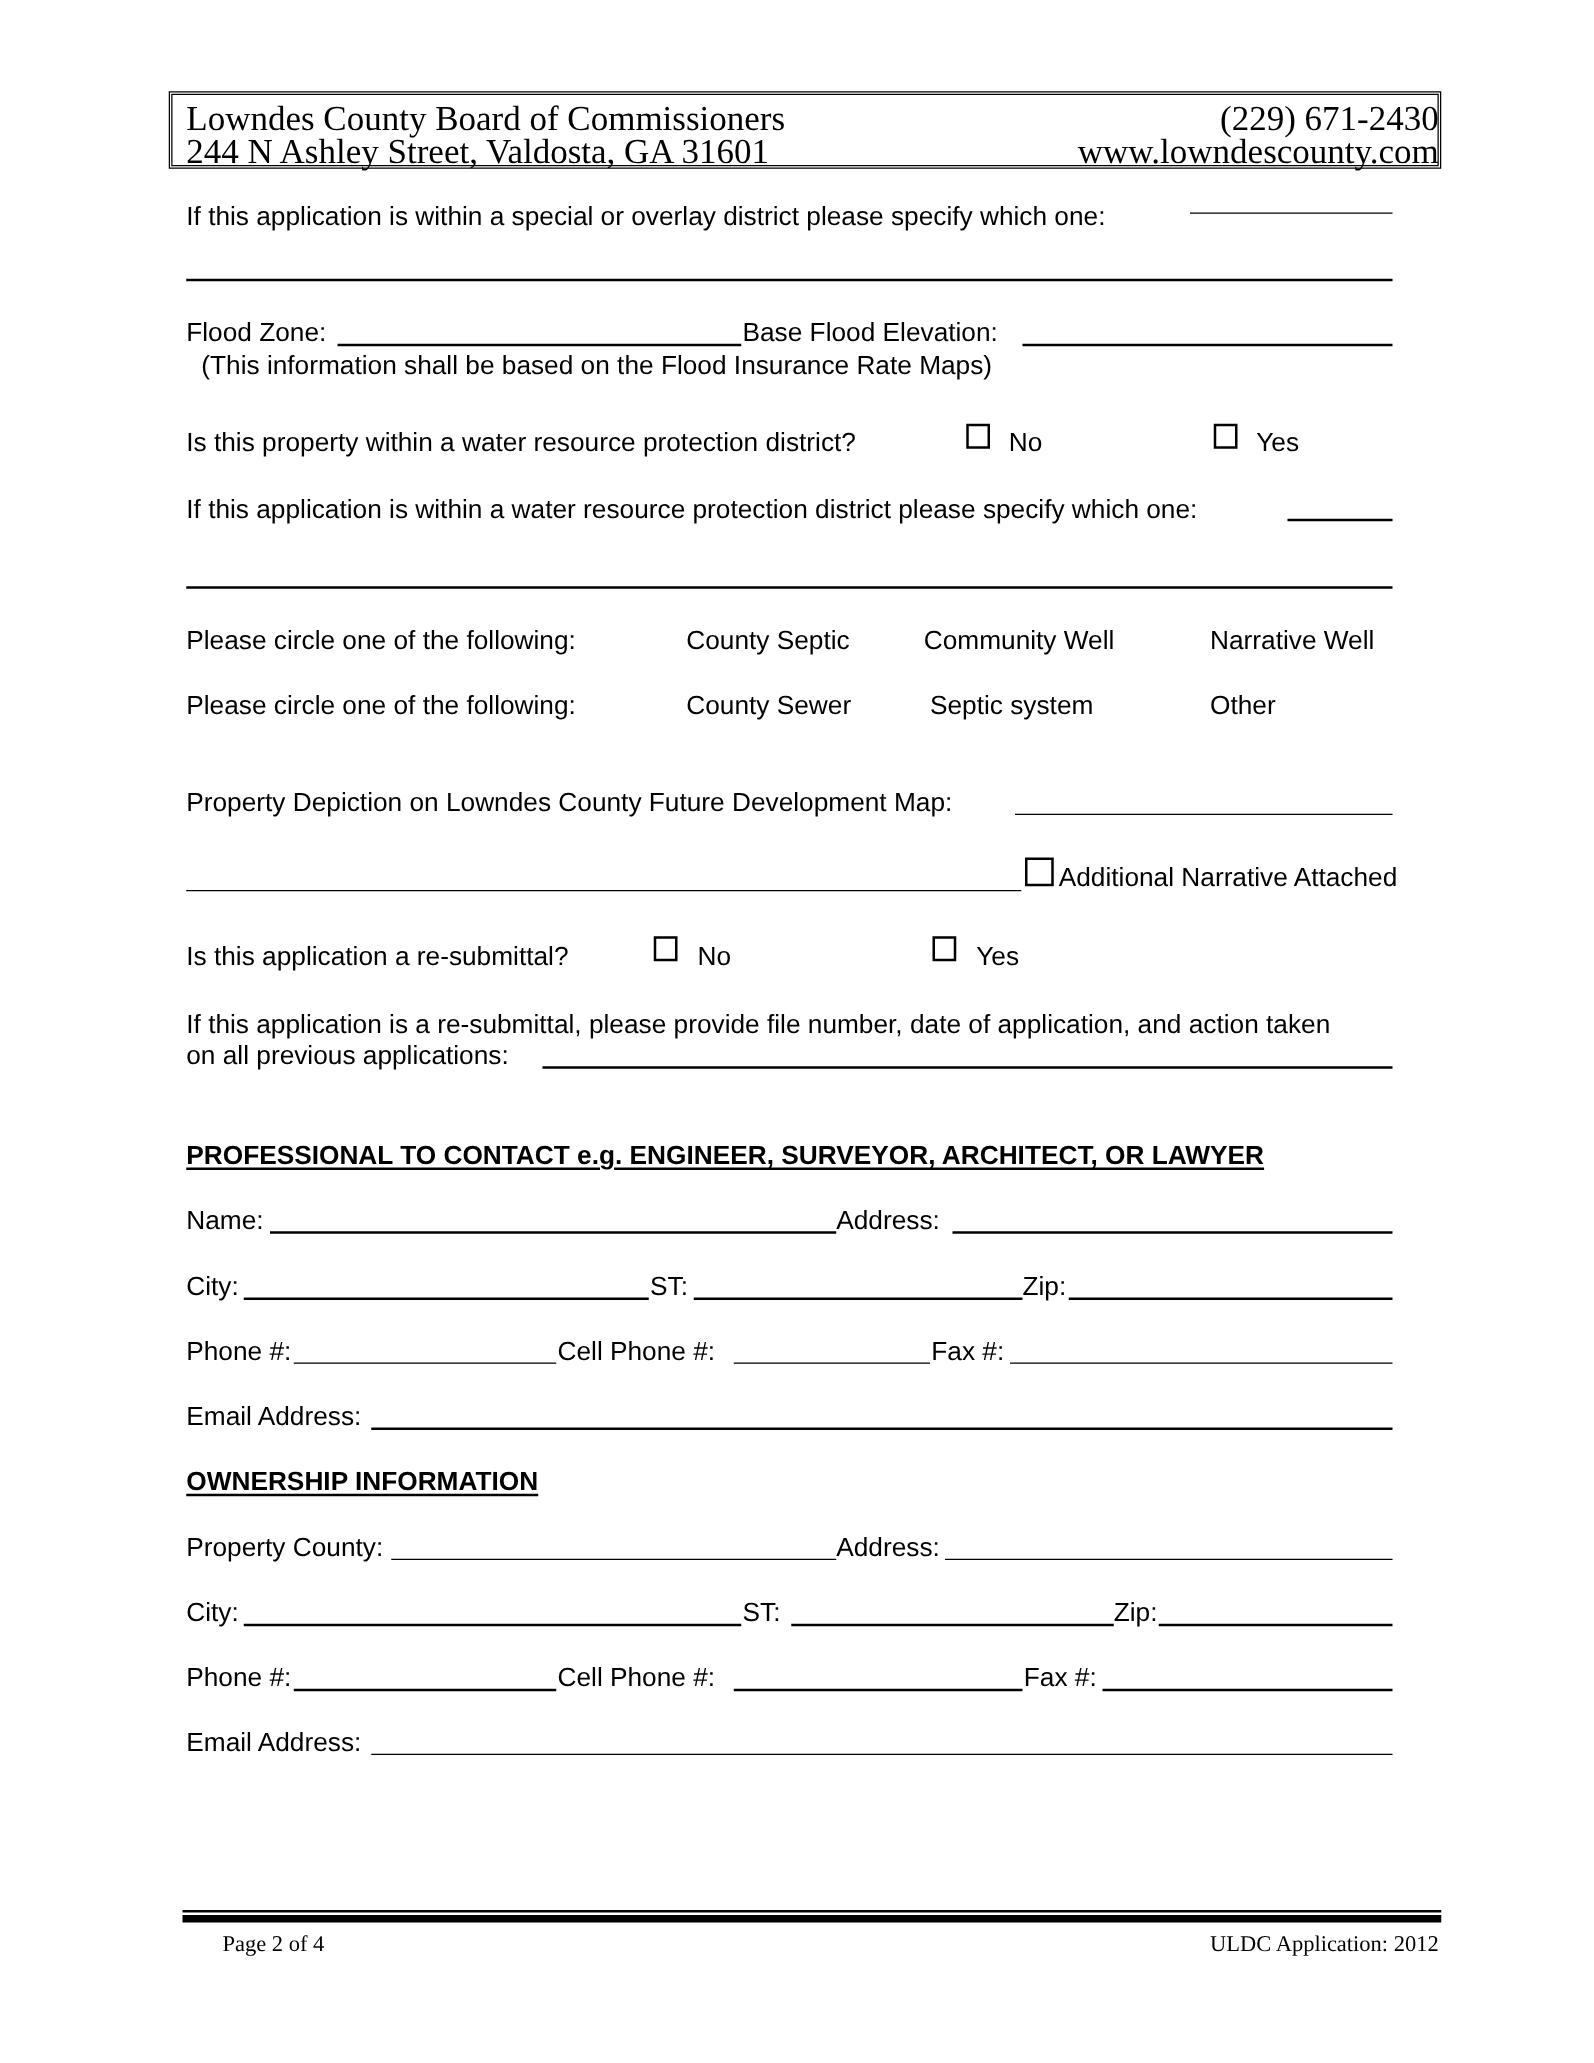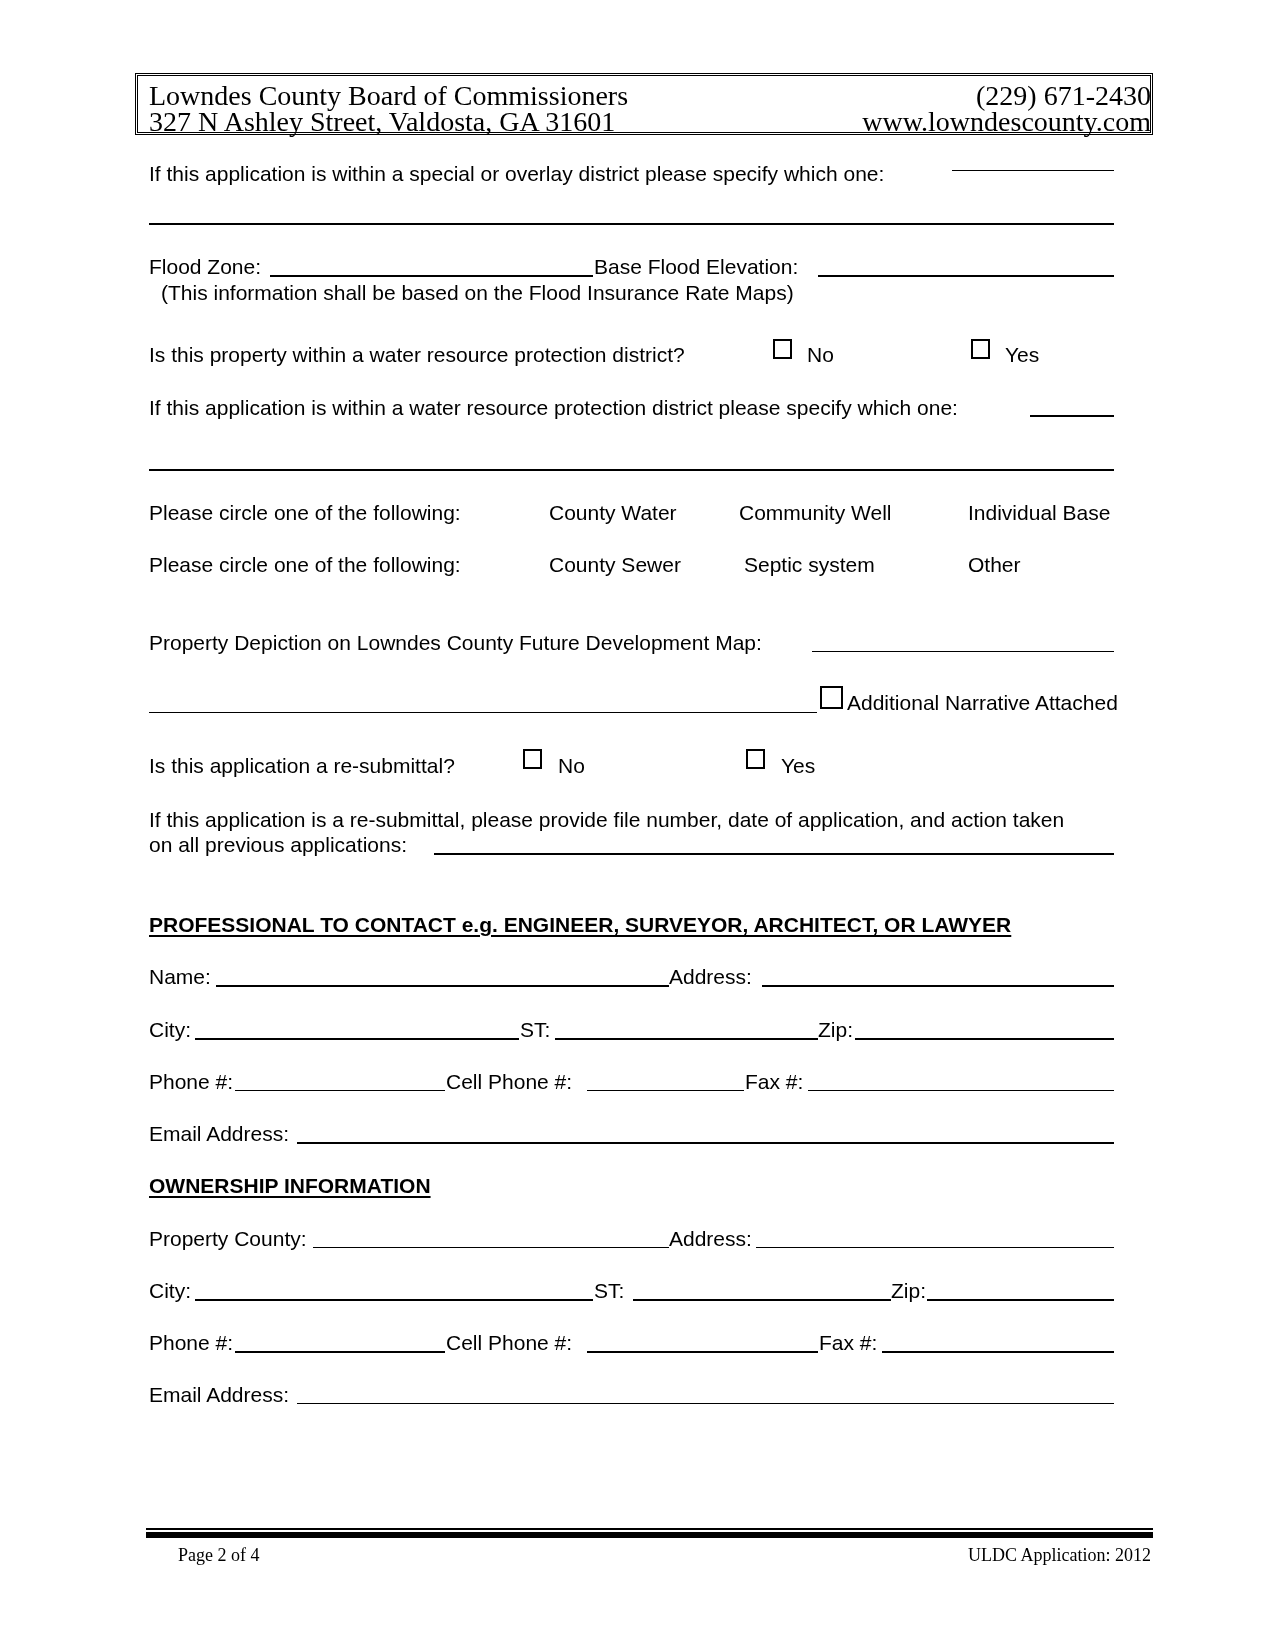--- a/index.html
+++ b/index.html
@@ -14,21 +14,21 @@
   .cb { position: absolute; width: 19px; height: 20px; border: 2px solid #000; box-sizing: border-box; background: #fff; }
   .heading { font-family: "Liberation Sans", sans-serif; font-weight: bold; font-size: 21px; text-decoration: underline; text-underline-offset: 3px; text-decoration-thickness: 2px; white-space: nowrap; line-height: 1; }
   .footer-rule-thin { left: 146px; top: 1528px; width: 1007px; height: 2px; background: #000; }
   .footer-rule-thick { left: 146px; top: 1532px; width: 1007px; height: 6px; background: #000; }
 </style>
 </head>
 <body>
 
 <div class="abs hdr-box"></div>
 <div class="abs hdr-text" style="left:149px; top:82px;">Lowndes County Board of Commissioners</div>
-<div class="abs hdr-text" style="left:149px; top:108px;">327 N Ashley Street, Valdosta, GA  31601</div>
+<div class="abs hdr-text" style="left:149px; top:108px;">244 N Ashley Street, Valdosta, GA  31601</div>
 <div class="abs hdr-text" style="right:124px; top:82px; text-align:right;">(229) 671-2430</div>
 <div class="abs hdr-text" style="right:124px; top:108px; text-align:right;">www.lowndescounty.com</div>
 
 <div class="abs sans" style="left:149px; top:163px;">If this application is within a special or overlay district please specify which one:</div>
 <div class="line thin" style="left:952px; top:170px; width:162px;"></div>
 <div class="line" style="left:149px; top:223px; width:965px;"></div>
 
 <div class="abs sans" style="left:149px; top:256px;">Flood Zone:</div>
 <div class="line" style="left:270px; top:275px; width:323px;"></div>
 <div class="abs sans" style="left:594px; top:256px;">Base Flood Elevation:</div>
@@ -39,23 +39,23 @@
 <div class="cb" style="left:773px; top:339px;"></div>
 <div class="abs sans" style="left:807px; top:344px;">No</div>
 <div class="cb" style="left:971px; top:339px;"></div>
 <div class="abs sans" style="left:1005px; top:344px;">Yes</div>
 
 <div class="abs sans" style="left:149px; top:397px;">If this application is within a water resource protection district please specify which one:</div>
 <div class="line" style="left:1030px; top:415px; width:84px;"></div>
 <div class="line" style="left:149px; top:469px; width:965px;"></div>
 
 <div class="abs sans" style="left:149px; top:502px;">Please circle one of the following:</div>
-<div class="abs sans" style="left:549px; top:502px;">County Water</div>
+<div class="abs sans" style="left:549px; top:502px;">County Septic</div>
 <div class="abs sans" style="left:739px; top:502px;">Community Well</div>
-<div class="abs sans" style="left:968px; top:502px;">Individual Base</div>
+<div class="abs sans" style="left:968px; top:502px;">Narrative Well</div>
 
 <div class="abs sans" style="left:149px; top:554px;">Please circle one of the following:</div>
 <div class="abs sans" style="left:549px; top:554px;">County Sewer</div>
 <div class="abs sans" style="left:744px; top:554px;">Septic system</div>
 <div class="abs sans" style="left:968px; top:554px;">Other</div>
 
 <div class="abs sans" style="left:149px; top:632px;">Property Depiction on Lowndes County Future Development Map:</div>
 <div class="line thin" style="left:812px; top:651px; width:302px;"></div>
 <div class="line thin" style="left:149px; top:712px; width:668px;"></div>
 <div class="cb" style="left:820px; top:686px; width:23px; height:23px;"></div>

